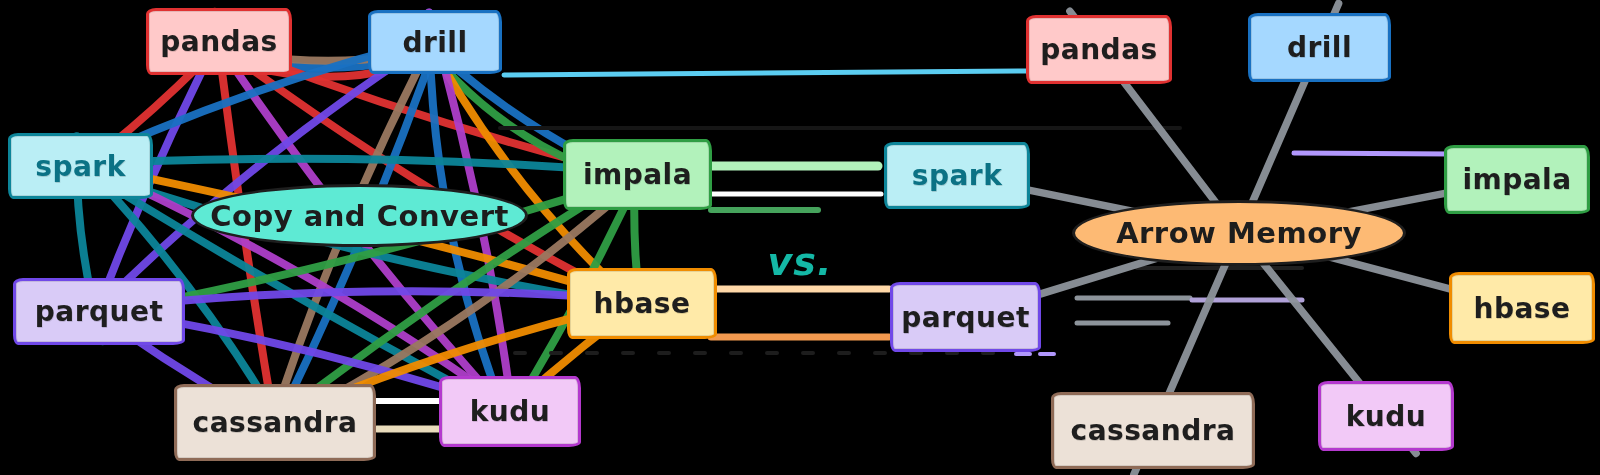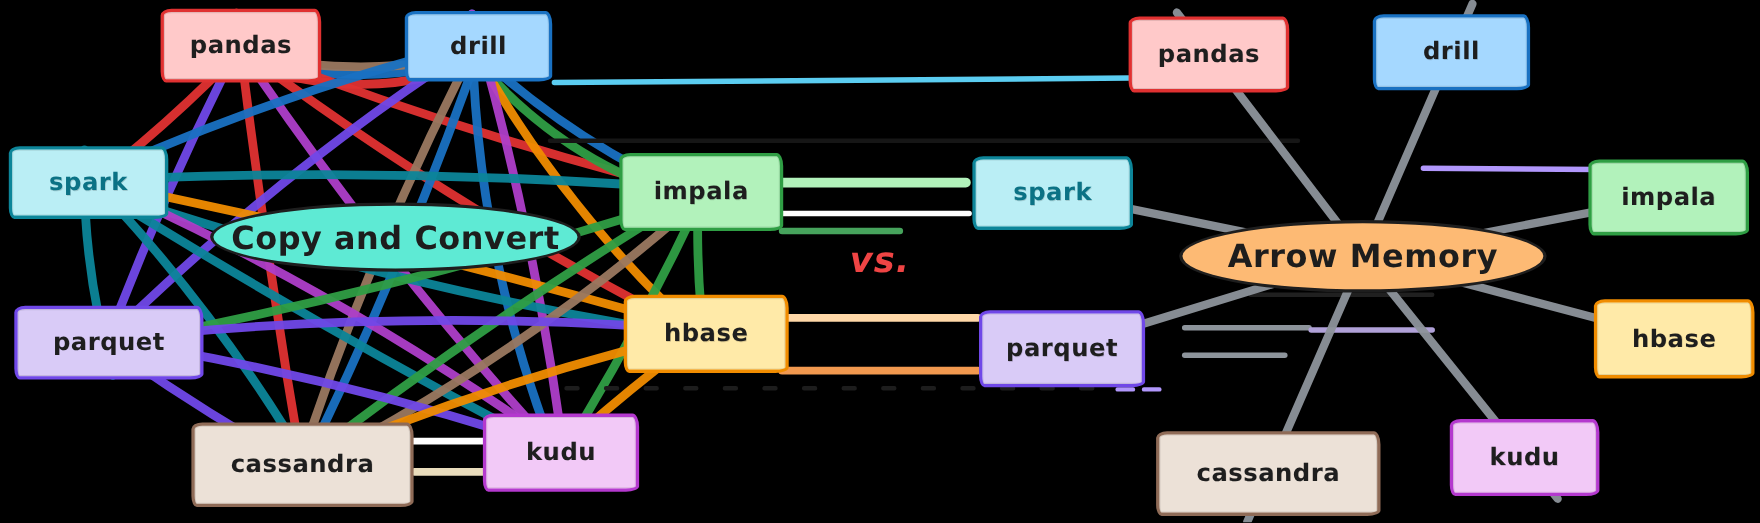--- a/index.html
+++ b/index.html
@@ -8,33 +8,33 @@
     background:#000; font-family:"DejaVu Sans", sans-serif;
   }
   #diagram-svg { position:absolute; left:0; top:0; z-index:1; }
   .node {
     position:absolute; z-index:2; box-sizing:border-box;
     display:flex; align-items:center; justify-content:center;
     border:3.5px solid #000; border-radius:10px 6px 12px 5px / 6px 12px 5px 10px;
     box-shadow: inset 0 0 0 1px rgba(0,0,0,0.10);
   }
   .node .lbl {
-    font-size:22px; font-weight:bold; letter-spacing:0.5px; color:#1e1e1e;
+    font-size:28px; font-weight:bold; letter-spacing:0.5px; color:#1e1e1e;
     text-shadow: 0.5px 0.5px 0 rgba(0,0,0,0.15);
     white-space:nowrap;
   }
   .hub {
     position:absolute; z-index:3; box-sizing:border-box;
     display:flex; align-items:center; justify-content:center;
     border:3px solid #1e1e1e; border-radius:50%;
   }
   .hub .lbl { font-size:29px; font-weight:bold; color:#1d1d1d; letter-spacing:0.5px; white-space:nowrap; }
   .vs-label {
     position:absolute; z-index:2; transform:translate(-50%,-50%);
-    font-size:32px; font-weight:bold; font-style:italic; color:#ef4444; letter-spacing:1px;
+    font-size:38px; font-weight:bold; font-style:italic; color:#14b8a6; letter-spacing:1px;margin-top:26px;
   }
   .tex {
     background-image: repeating-linear-gradient(115deg,
       rgba(255,255,255,0.20) 0px, rgba(255,255,255,0.20) 3px,
       rgba(0,0,0,0.03) 3px, rgba(0,0,0,0.03) 7px);
   }
 </style>
 </head>
 <body>
 

